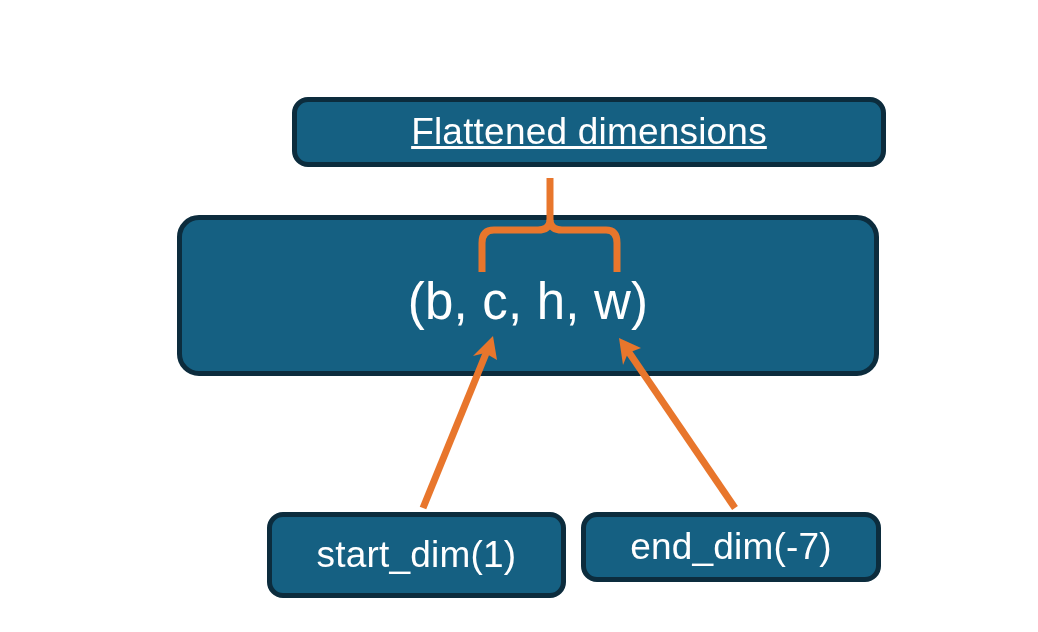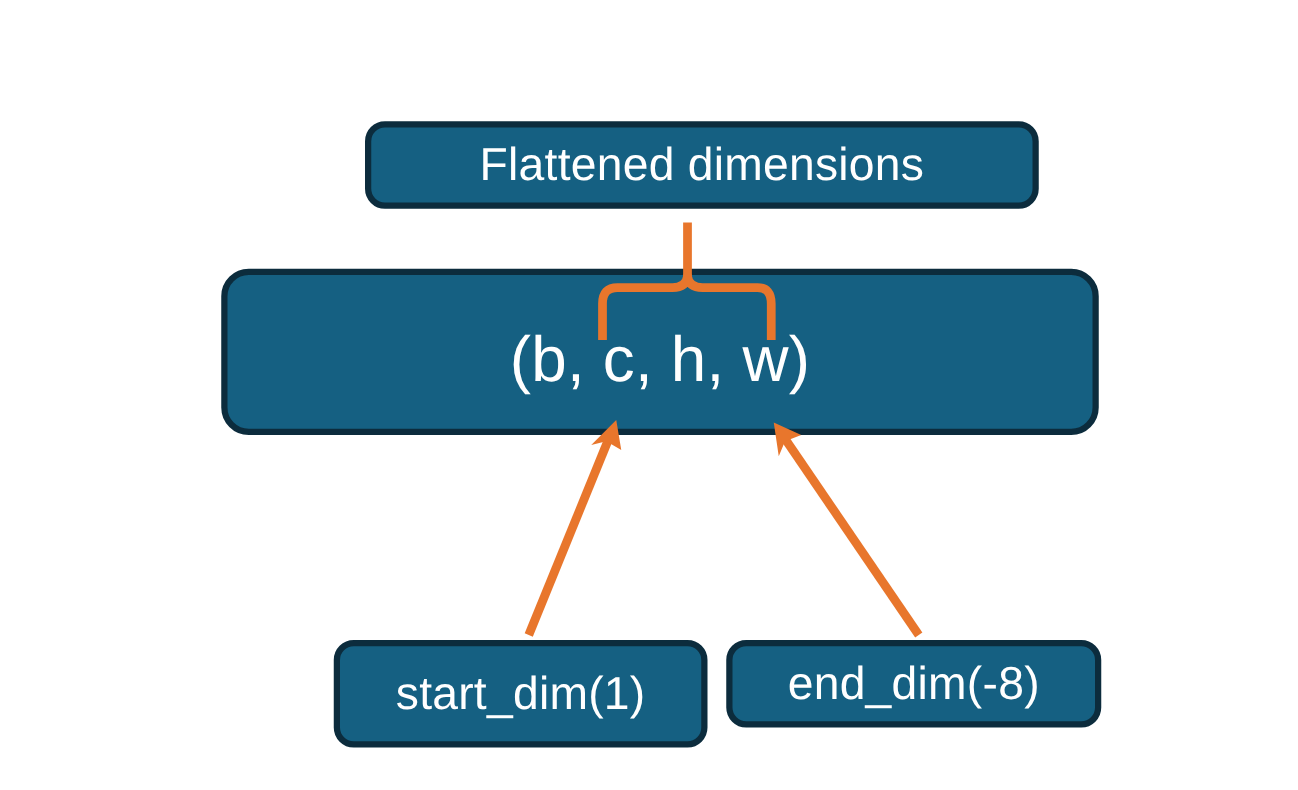--- a/index.html
+++ b/index.html
@@ -30,30 +30,31 @@
     justify-content: center;
     color: #ffffff;
     font-weight: 400;
     letter-spacing: 0.2px;
     white-space: nowrap;
     z-index: 2;
   }
   #node-flattened {
     left: 292px;
     top: 97px;
-    width: 539px;
+    width: 594px;
     height: 70px;
     font-size: 37px;
     border-radius: 16px;
+    text-decoration: underline;
   }
   #node-shape {
     left: 177px;
     top: 215px;
     width: 702px;
-    height: 133px;
+    height: 161px;
     font-size: 51px;
     border-radius: 22px;
     align-items: center;
     justify-content: center;
   }
   #node-shape .shape-text {
     position: relative;
     top: 6px;
   }
   #node-start {
@@ -110,21 +111,21 @@
 
   <div class="node" id="node-shape">
     <span class="shape-text">(b, c, h, w)</span>
   </div>
 
   <div class="node" id="node-start">
     <span class="node-text">start_dim(1)</span>
   </div>
 
   <div class="node" id="node-end">
-    <span class="node-text">end_dim(-8)</span>
+    <span class="node-text">end_dim(-7)</span>
   </div>
 
   <svg id="overlay" viewBox="0 0 1038 632">
 
     <g>
       <path class="annot" d="M 482 272
                L 482 243
                Q 482 230 494 230
                L 538 230
                Q 549 230 550 221

